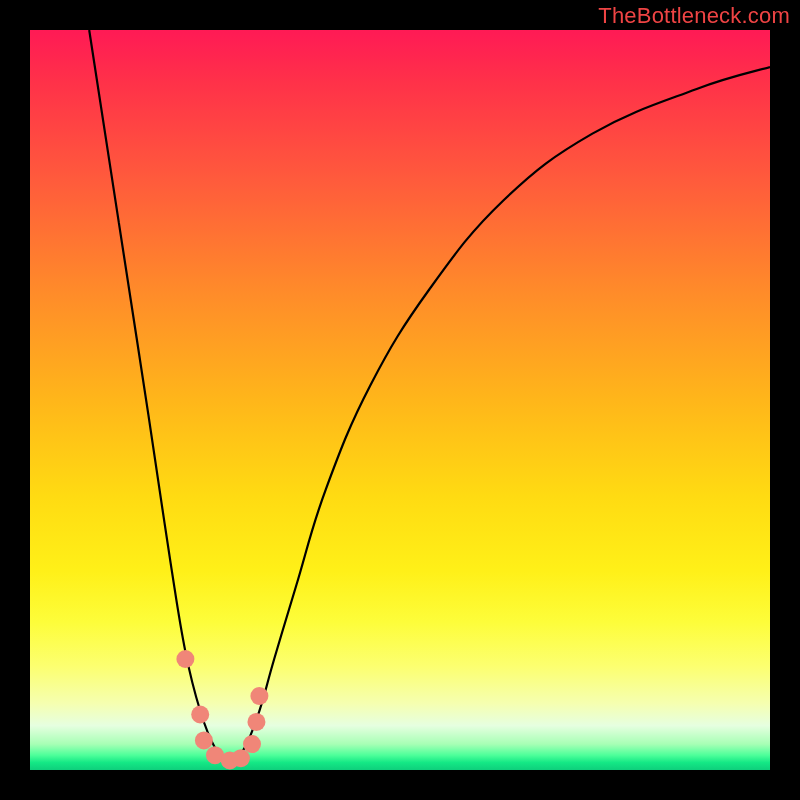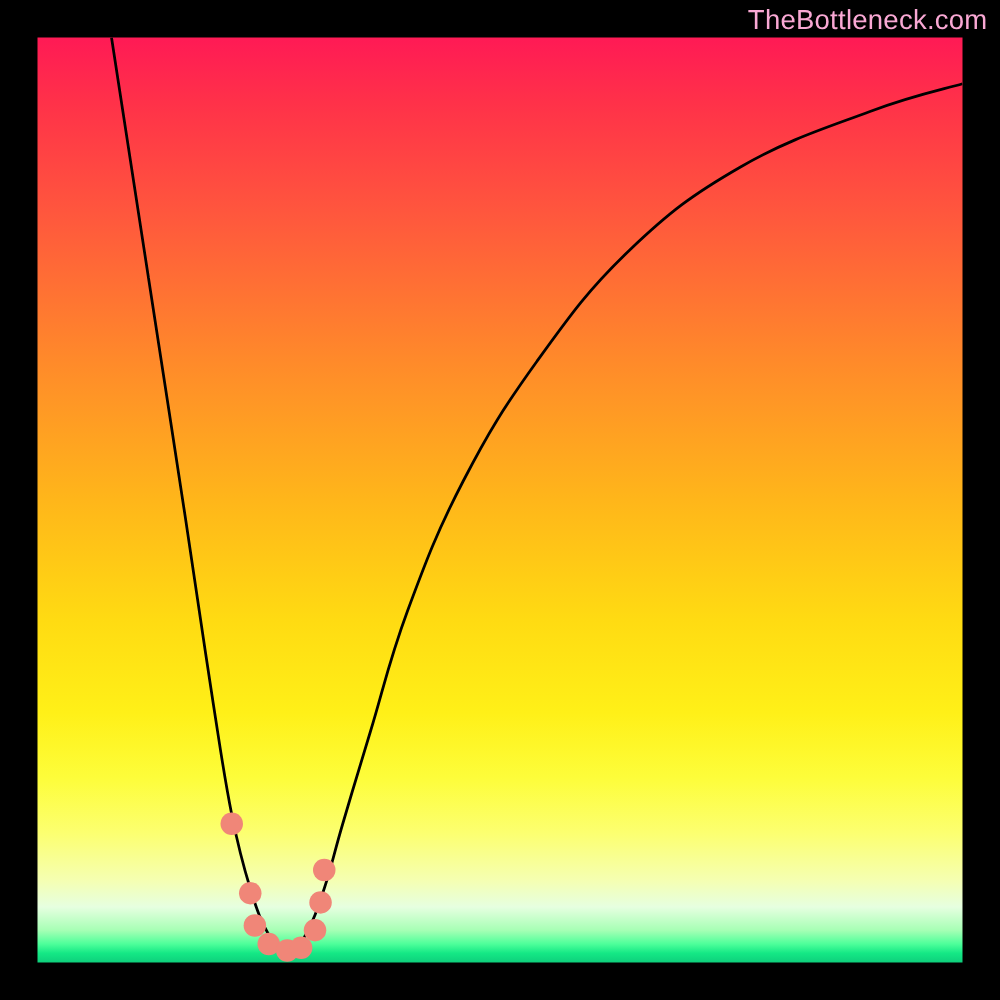--- a/index.html
+++ b/index.html
@@ -46,21 +46,21 @@
     position: absolute;
     left: 0;
     top: 0;
     width: 740px;
     height: 740px;
   }
   .watermark {
     position: absolute;
     top: 3px;
     right: 10px;
-    color: #f9a8d4;
+    color: #ef4444;
     font-size: 22px;
     font-weight: 500;
     letter-spacing: 0.2px;
     user-select: none;
   }
 </style>
 </head>
 <body>
 
 <div class="frame">

